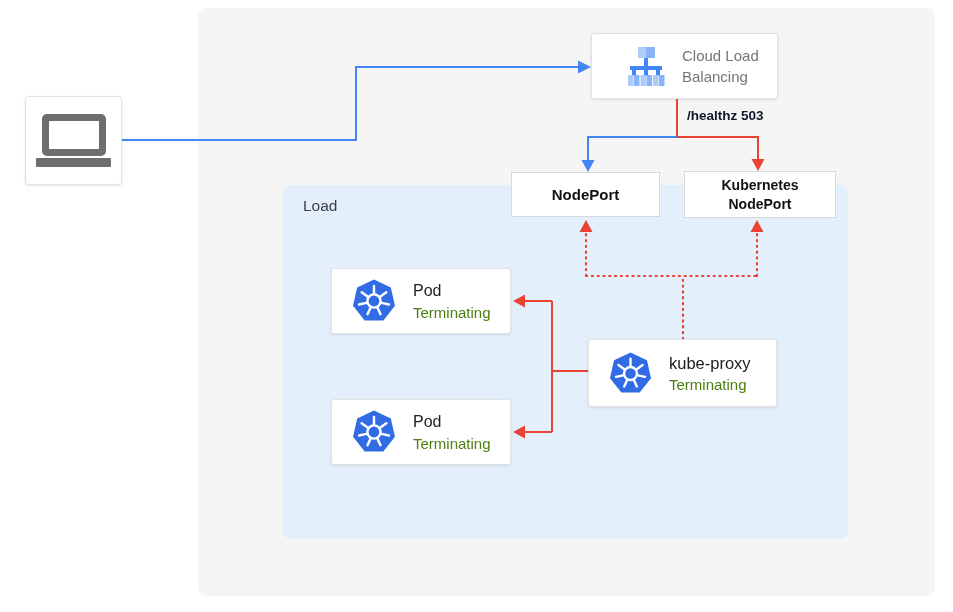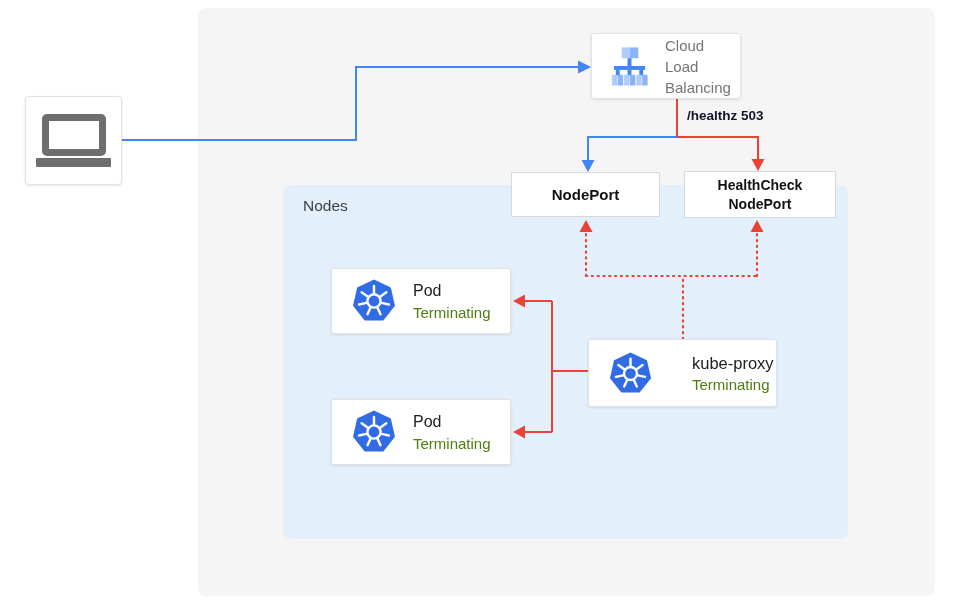--- a/index.html
+++ b/index.html
@@ -26,51 +26,51 @@
   .red-fill{fill:#EA4335;}
   .card{
     position:absolute;background:#ffffff;border:1px solid #E2E2E2;border-radius:3px;
     box-shadow:0 1px 3px rgba(0,0,0,0.10);box-sizing:border-box;
     display:flex;align-items:center;
   }
   .laptop-card{left:25px;top:96px;width:97px;height:89px;justify-content:center;border-radius:4px;}
   .laptop{display:flex;flex-direction:column;align-items:center;}
   .laptop-screen{width:50px;height:28px;border:7px solid #6E6E6E;border-radius:5px;background:#ffffff;}
   .laptop-base{width:75px;height:9px;background:#6E6E6E;margin-top:2px;border-radius:1px;}
-  .clb-card{left:591px;top:33px;width:150px;height:66px;padding-left:16px;justify-content:space-between;}
+  .clb-card{left:591px;top:33px;width:187px;height:66px;padding-left:32px;}
   .clb-text{margin-left:14px;font-size:15px;line-height:21px;color:#757575;}
   .clb-text span{display:block;}
   .healthz-label{
     position:absolute;left:687px;top:108px;font-size:13.5px;font-weight:bold;color:#0f172a;
   }
   .port-box{
     position:absolute;background:#ffffff;border:1px solid #D6D8DB;box-sizing:border-box;
     display:flex;flex-direction:column;align-items:center;justify-content:center;
     font-weight:bold;color:#111111;text-align:center;
   }
   .nodeport-box{left:511px;top:172px;width:149px;height:45px;font-size:15px;}
   .hcnp-box{left:684px;top:171px;width:152px;height:47px;font-size:14px;line-height:19px;}
   .pod-card{width:180px;height:66px;padding-left:19px;}
   .pod1{left:331px;top:268px;}
   .pod2{left:331px;top:399px;}
-  .kp-card{left:588px;top:339px;width:189px;height:68px;padding-left:19px;gap:23px;}
+  .kp-card{left:588px;top:339px;width:189px;height:68px;padding-left:19px;}
   .node-text{margin-left:16px;}
   .node-title{font-size:16px;color:#212121;line-height:22px;}
   .node-subtitle{font-size:15px;color:#4d7c0f;line-height:21px;}
   .kp-card .node-title{font-size:16.5px;}
   .k8s-icon{display:block;}
 </style>
 </head>
 <body>
 
 <div class="canvas">
 
   <div class="bg-panel"></div>
   <div class="nodes-panel"></div>
-  <div class="nodes-label">Nodes</div>
+  <div class="nodes-label">Load</div>
 
   <svg class="connectors" width="953" height="612" viewBox="0 0 953 612">
 
     <path class="blue-line" d="M122,140 H356 V67 H578"></path>
     <polygon class="blue-fill" points="591,67 578,60.5 578,73.5"></polygon>
 
     <path class="red-line" d="M677,99 V137 H758 V160"></path>
     <polygon class="red-fill" points="758,171 751.5,159 764.5,159"></polygon>
     <path class="blue-line" d="M677,137 H588 V161"></path>
     <polygon class="blue-fill" points="588,172 581.5,160 594.5,160"></polygon>
@@ -113,21 +113,21 @@
     </div>
   </div>
 
   <div class="healthz-label">/healthz 503</div>
 
   <div class="port-box nodeport-box">
     <span>NodePort</span>
   </div>
 
   <div class="port-box hcnp-box">
-    <span>HealthCheck</span>
+    <span>Kubernetes</span>
     <span>NodePort</span>
   </div>
 
   <div class="card pod-card pod1">
     <svg class="k8s-icon" width="46" height="46" viewBox="0 0 32 32">
       <polygon points="16,1 27.7,6.65 30.6,19.3 22.5,29.5 9.5,29.5 1.4,19.3 4.3,6.65" fill="#326CE5"></polygon>
       <g stroke="#ffffff" stroke-width="1.7" fill="none" stroke-linecap="round">
         <circle cx="16" cy="16" r="4.6"></circle>
         <line x1="16" y1="10.6" x2="16" y2="5.5"></line>
         <line x1="20.2" y1="13.1" x2="24.6" y2="9.9"></line>

